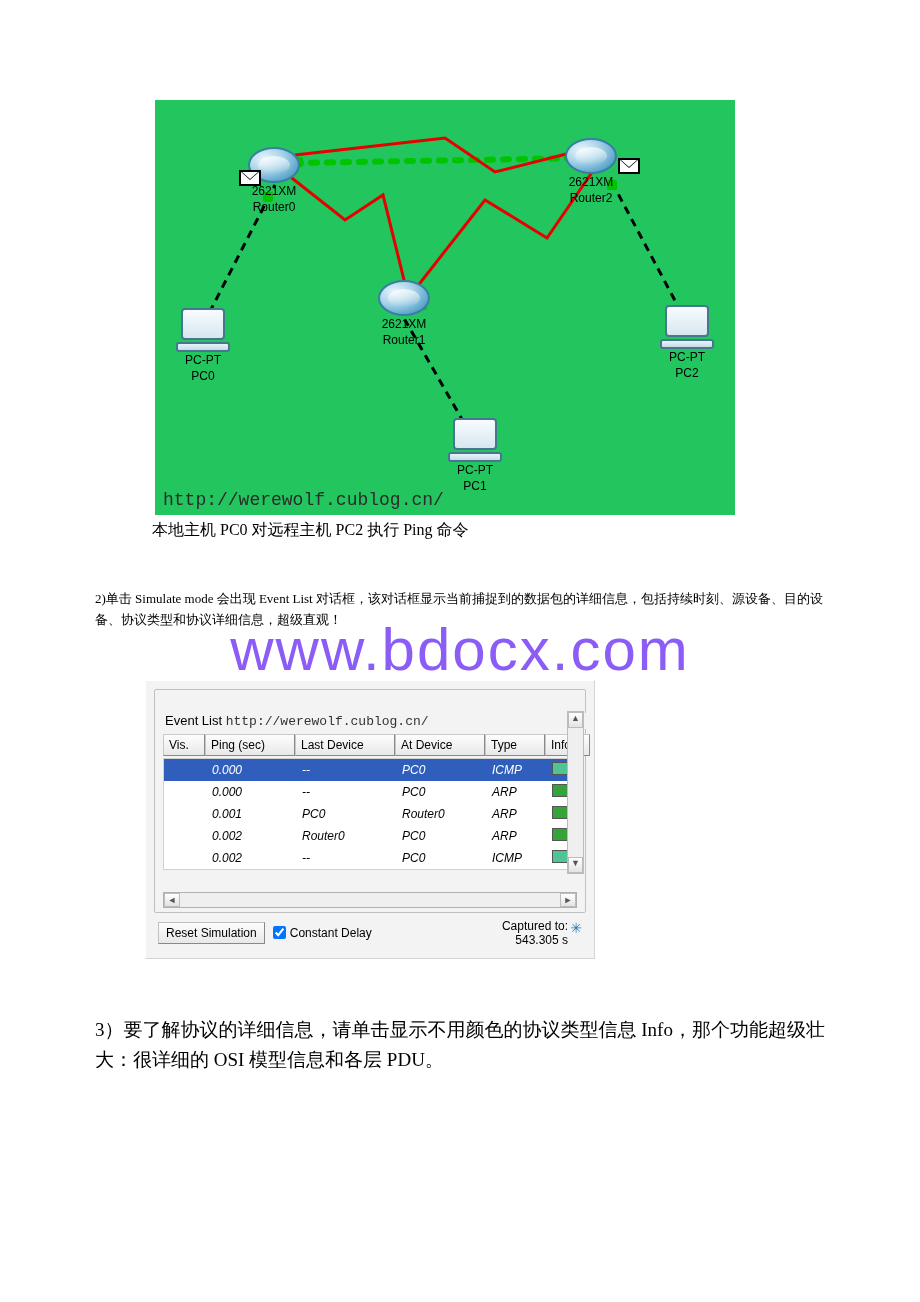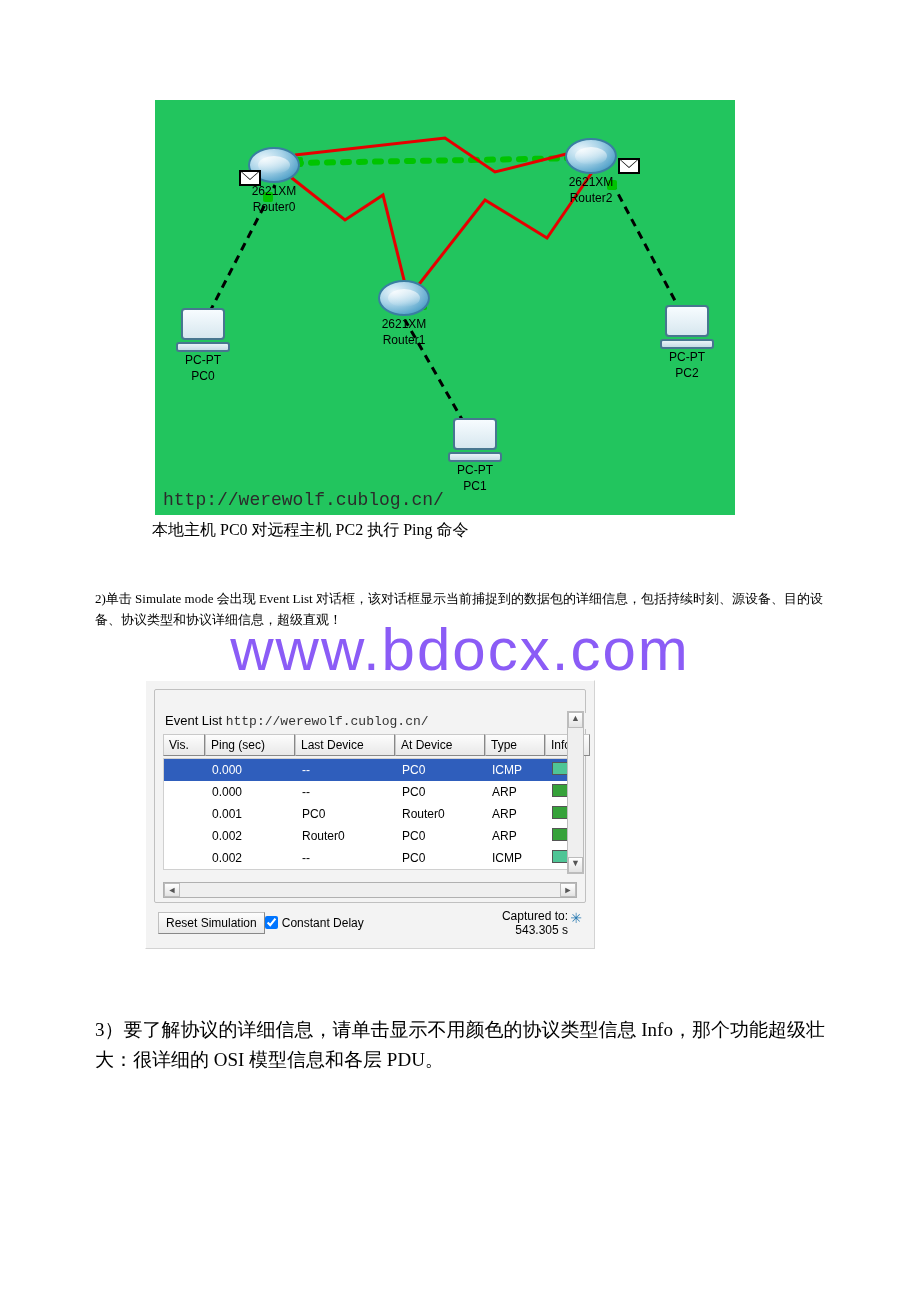--- a/index.html
+++ b/index.html
@@ -138,21 +138,21 @@
       margin: -4px 8px 0;
     }
     .ev-headers > div {
       background: linear-gradient(#fdfdfd, #e8e8e8);
       border: 1px solid #c9c9c9;
       border-right-color: #888; border-bottom-color: #888;
       padding: 3px 5px; font-size: 12px;
       white-space: nowrap;
     }
     .ev-headers .sort:after { content: " ▲"; font-size: 9px; }
-    .ev-body { margin: 2px 8px 12px; background: #fff; border: 1px solid #d0d0d0; }
+    .ev-body { margin: 2px 8px 22px; background: #fff; border: 1px solid #d0d0d0; font-style: italic; }
     .ev-row { padding: 3px 0; font-family: Tahoma, Arial; font-size: 12px; }
     .ev-row > div { padding-left: 6px; }
     .ev-row.selected { background: #2f5ebc; color: #fff; }
     .swatch {
       display: inline-block; width: 22px; height: 13px;
       border: 1px solid #555;
     }
     .swatch.teal { background: #4fc596; }
     .swatch.green { background: #36a23a; }
     .ev-scroll { display: flex; justify-content: flex-end; padding: 0 8px 4px; }
@@ -168,21 +168,21 @@
       position: absolute; right: 10px; top: 30px; width: 17px; height: 163px;
       background: #efefef; border: 1px solid #bcbcbc;
     }
     .right-vscroll .t, .right-vscroll .b {
       position: absolute; left:0; right:0; height:16px;
       background: linear-gradient(#fff,#e3e3e3); text-align:center;
       font-size:9px; color:#555; border:1px solid #bcbcbc;
     }
     .right-vscroll .t{top:0;} .right-vscroll .b{bottom:0;}
     .panel-bottom {
-      display: flex; align-items: center; margin-top: 6px; padding: 0 4px;
+      display: flex; align-items: center; gap: 8px; margin-top: 6px; padding: 0 4px;
     }
     .btn-reset {
       background: linear-gradient(#fdfdfd,#e8e8e8);
       border: 1px solid #c0c0c0; border-right-color:#888; border-bottom-color:#888;
       padding: 3px 7px; font-size: 12px;
     }
     .chk { display: inline-flex; align-items: flex-start; font-size: 12px; gap: 4px; }
     .captured { margin-left: auto; text-align: right; font-size: 12px; line-height: 1.2; position: relative; padding-right: 14px; }
     .captured .ast { position: absolute; right: 0; top: 1px; color: #2b7bb2; font-size: 14px; }
 

